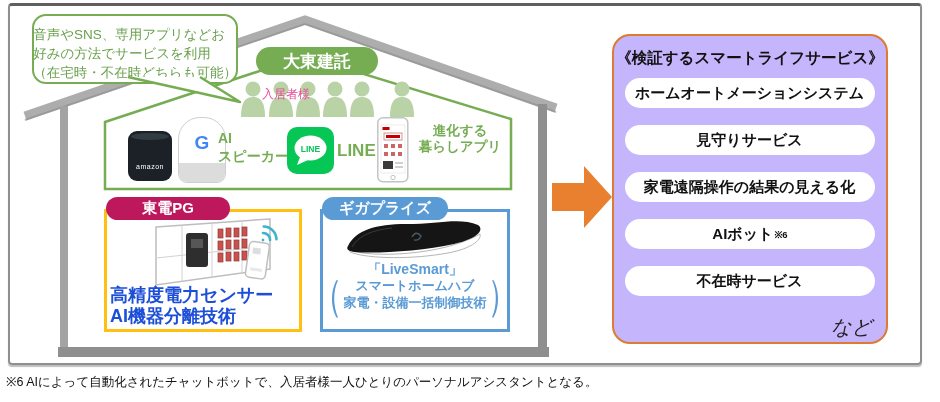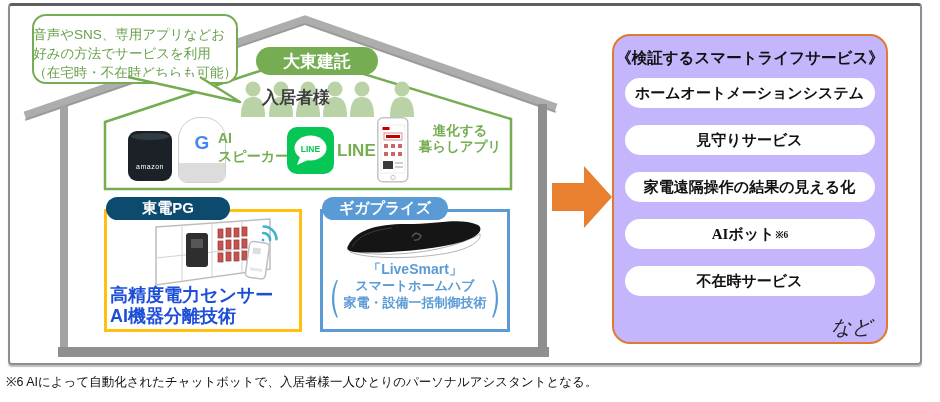--- a/index.html
+++ b/index.html
@@ -10,55 +10,55 @@
   #frame{left:8px;top:3px;width:910px;height:357px;border:2px solid #8f8f8f;
          border-top:3px solid #5f5f5f;border-radius:4px;box-shadow:0 2px 1px rgba(110,110,110,.45);}
   
   #bubble{left:32px;top:14px;width:202px;height:66px;border:2.5px solid #76AD53;border-radius:14px;
           background:#fff;z-index:3;display:flex;flex-direction:column;justify-content:flex-end;align-items:center;}
   #bubble .bline{font-size:13.5px;line-height:1.42;color:#69A14C;white-space:nowrap;}
   #bubble-tail{left:0;top:0;z-index:4;pointer-events:none;}
   
   .pill-label{z-index:5;display:flex;align-items:center;justify-content:center;color:#fff;font-weight:bold;}
   #daito-pill{left:256px;top:47px;width:122px;height:28px;border-radius:14px;background:#76AD53;font-size:17px;}
-  #residents{left:262px;top:86px;width:110px;z-index:5;font-size:17px;font-weight:bold;color:#404040;white-space:nowrap;}
+  #residents{left:262px;top:86px;width:110px;z-index:5;font-size:12px;font-weight:normal;color:#ec4899;white-space:nowrap;}
   
   #echo{left:128px;top:131px;width:44px;height:50px;background:#1b2126;border-radius:9px;z-index:3;}
   #echo .cap{position:absolute;left:3px;top:2px;width:38px;height:7px;border-radius:50%;background:#313b42;}
   #echo .brand{position:absolute;left:0;right:0;top:32px;text-align:center;color:#fff;font-size:7px;letter-spacing:.5px;}
   #ghome{left:178px;top:117px;width:46px;height:64px;background:#fff;border:1px solid #cfcfcf;
          border-radius:22px 22px 9px 9px;z-index:3;overflow:hidden;}
   #ghome .base{position:absolute;left:0;right:0;bottom:0;height:19px;background:#dcdcdc;}
   #ghome .g{position:absolute;left:0;right:0;top:14px;text-align:center;font-size:19px;font-weight:bold;color:#4285F4;}
   #ai-speaker{left:218px;top:129px;z-index:3;font-size:14px;font-weight:bold;color:#76AD53;line-height:1.3;white-space:nowrap;}
   #line-icon{left:287px;top:127px;z-index:3;}
   #line-label{left:337px;top:141px;z-index:3;font-size:17px;font-weight:bold;color:#76AD53;}
   #phone{left:377px;top:117px;z-index:3;}
   #dk-app{left:408px;top:123px;width:104px;z-index:3;text-align:center;font-size:13.5px;font-weight:bold;
           color:#76AD53;line-height:1.22;white-space:nowrap;}
   
   .partner-box{top:209px;height:123px;background:#fff;z-index:2;box-sizing:border-box;}
   #tepco-box{left:104px;width:198px;border:3px solid #FFC012;}
   #giga-box{left:320px;width:190px;border:3px solid #5B9BD5;}
-  #tepco-pill{left:106px;top:197px;width:124px;height:23px;border-radius:12px;background:#0c4a6e;font-size:15px;}
+  #tepco-pill{left:106px;top:197px;width:124px;height:23px;border-radius:12px;background:#be185d;font-size:15px;}
   #giga-pill{left:322px;top:197px;width:126px;height:23px;border-radius:12px;background:#5B9BD5;font-size:15px;}
   #tepco-desc{left:110px;top:285px;z-index:3;font-size:18px;font-weight:bold;color:#1d4ed8;line-height:1.15;white-space:nowrap;}
   #board-art{left:142px;top:213px;z-index:2;}
   #hub-art{left:342px;top:212px;z-index:2;}
   #livesmart{left:320px;top:261px;width:190px;z-index:3;text-align:center;font-size:14px;font-weight:bold;color:#5B9BD5;}
   #giga-bracket{left:320px;top:278px;width:190px;z-index:3;display:flex;align-items:center;justify-content:center;gap:1px;}
   #giga-bracket .bracket{font-size:30px;font-weight:normal;color:#5B9BD5;transform:scaleY(1.45);line-height:1;}
   #giga-bracket .blines{text-align:center;font-size:13px;font-weight:bold;color:#5B9BD5;line-height:1.3;white-space:nowrap;}
   
   #panel{left:612px;top:34px;width:276px;height:310px;background:#c4b5fd;border:2.5px solid #DD7A33;
          border-radius:18px;z-index:2;box-sizing:border-box;}
   #panel-title{margin-top:12px;text-align:center;font-size:15.5px;font-weight:bold;color:#111;white-space:nowrap;}
   #service-pills{display:flex;flex-direction:column;align-items:center;gap:17px;margin-top:9px;}
   .service-pill{width:250px;height:30px;background:#fff;border-radius:15px;display:flex;align-items:center;
-                justify-content:center;font-size:15px;font-weight:bold;color:#111;white-space:nowrap;font-family:Liberation Serif, serif;}
+                justify-content:center;font-size:15px;font-weight:bold;color:#111;white-space:nowrap;}
   .service-pill sup{font-size:9.5px;margin-left:1px;}
   #etc{right:68px;top:314px;z-index:3;font-size:20px;font-style:italic;color:#222;}
   
   #footnote{left:6px;top:373px;font-size:12.5px;color:#111;white-space:nowrap;}
 </style>
 </head>
 <body>
 
 <div id="stage">
 

